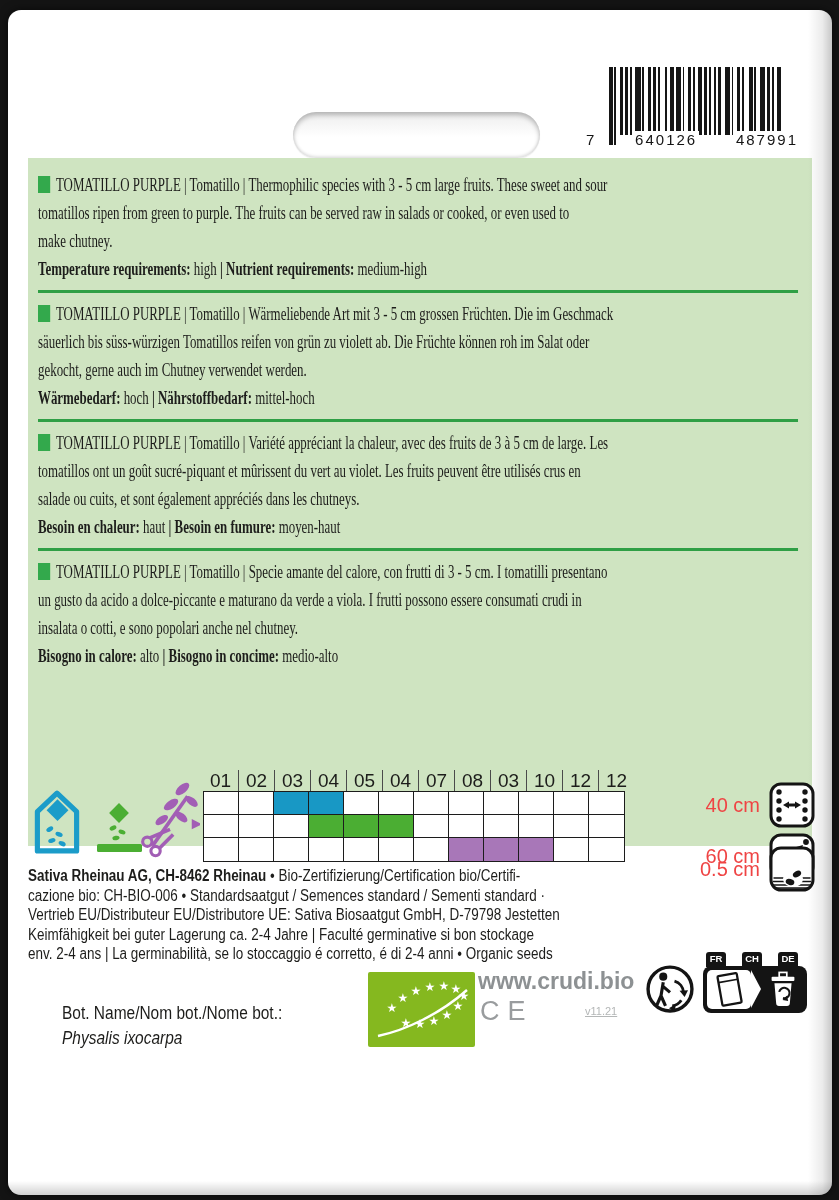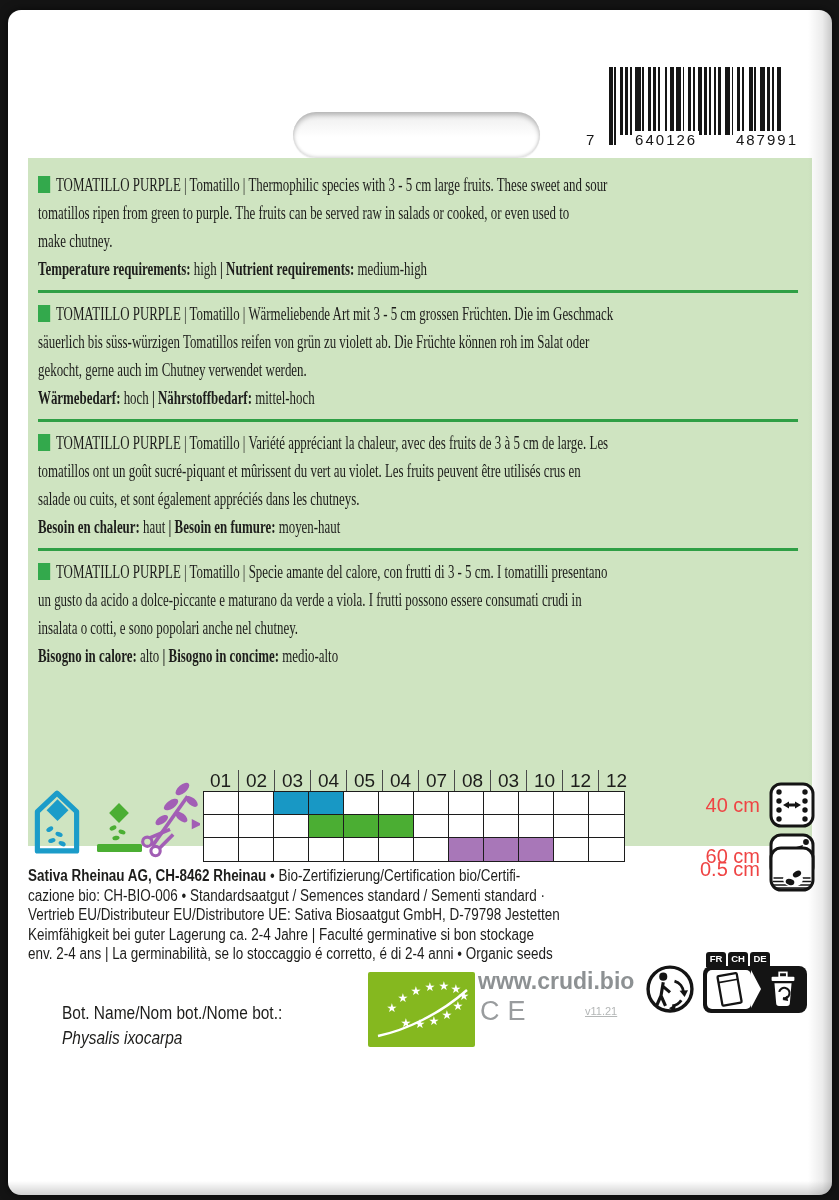--- a/index.html
+++ b/index.html
@@ -51,21 +51,21 @@
   .company .rest{white-space:pre-line;}
   
   .botlabel{left:54px;top:993px;font-size:18px;width:280px;transform:scaleX(.86);}
   .botname{left:54px;top:1018px;font-size:18px;font-style:italic;width:280px;transform:scaleX(.86);}
   
   .weblink{left:470px;top:958px;font-size:23px;font-weight:bold;color:#8d9193;}
   .cemark{left:472px;top:986px;font-size:27px;color:#999c9e;letter-spacing:8px;}
   .version{left:577px;top:995px;font-size:11px;color:#b4b7b7;text-decoration:underline;}
   
   .badge{left:695px;top:942px;width:104px;height:62px;}
-  .tabs{display:flex;gap:2px;padding-left:3px;height:15px;}
+  .tabs{display:flex;gap:16px;padding-left:3px;height:15px;}
   .tab{width:20px;background:#141414;color:#fff;font-size:9.5px;font-weight:bold;text-align:center;
        line-height:14px;border-radius:3px 3px 0 0;}
   .bbody{position:absolute;top:14px;left:0;width:104px;height:47px;background:#141414;border-radius:8px;}
   .wbox{position:absolute;top:4px;left:4px;width:44px;height:39px;background:#fff;border-radius:5px;}
   .chev{position:absolute;top:4px;left:48px;width:0;height:0;border-top:19.5px solid transparent;
         border-bottom:19.5px solid transparent;border-left:10px solid #fff;}
 </style>
 </head>
 <body>
 

